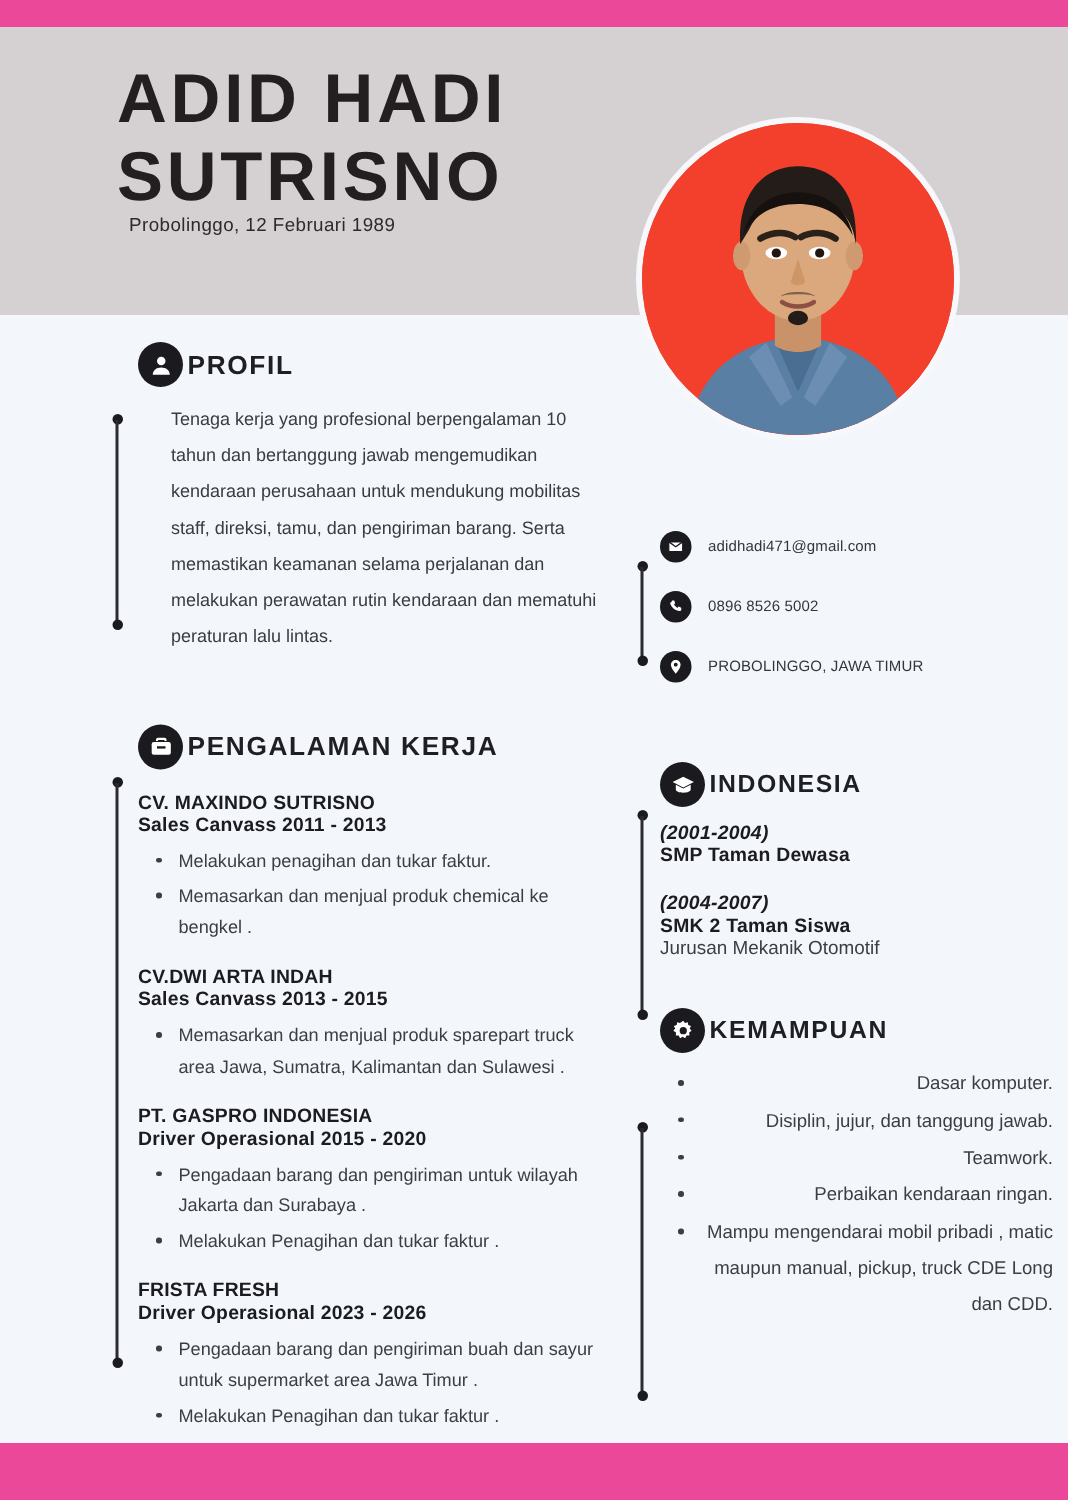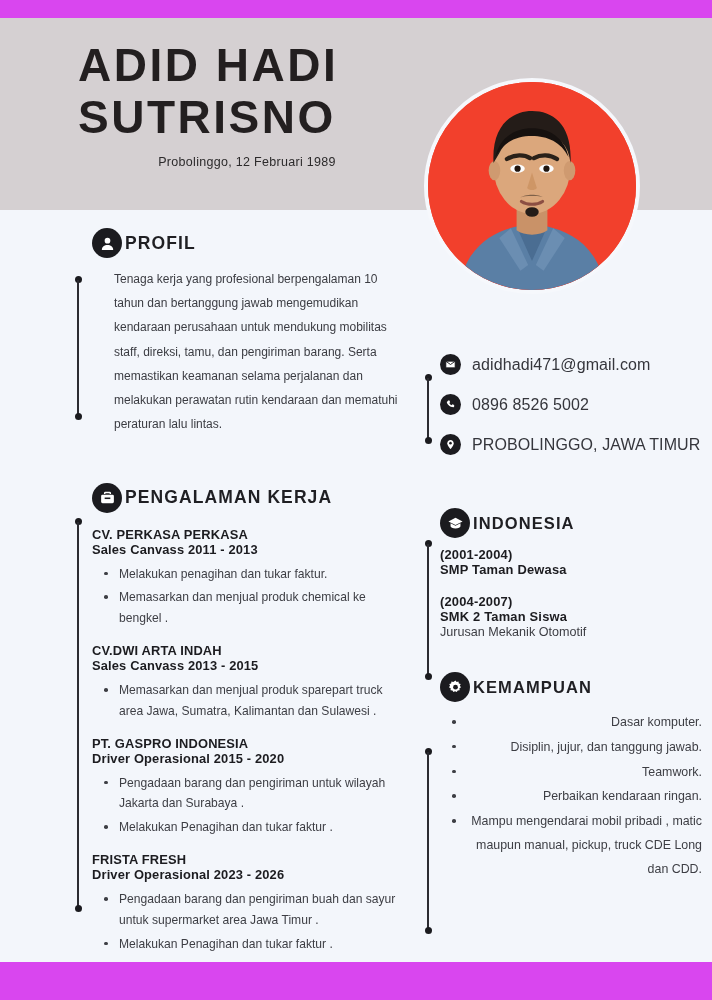--- a/index.html
+++ b/index.html
@@ -9,21 +9,21 @@
     height: 1000px;
     font-family: "Liberation Sans", sans-serif;
     background: #8f8080;
     overflow: hidden;
   }
 
   .page {
     position: relative;
     width: 712px;
     height: 1000px;
-    background: #d946ef;
+    background: #ec4899;
   }
 
   
   .header {
     position: absolute;
     left: 0; top: 18px;
     width: 712px; height: 192px;
     background: #d5d0d2;
   }
   .name-block {
@@ -33,26 +33,24 @@
   }
   .name-line {
     font-size: 46px;
     font-weight: 700;
     letter-spacing: 2.5px;
     color: #231f20;
     line-height: 1.12;
     white-space: nowrap;
   }
   .birth {
-    margin-top: 12px;
     margin-left: 8px;
     font-size: 12.5px;
     color: #2c2a2b;
     letter-spacing: .3px;
-    text-align: center;
   }
 
   
   .body-area {
     position: absolute;
     left: 0; top: 210px;
     width: 712px; height: 752px;
     background: #f3f6fb;
   }
 
@@ -113,21 +111,21 @@
     margin-bottom: 19px;
   }
   .c-icon {
     width: 21px; height: 21px;
     border-radius: 50%;
     background: #1b1b1f;
     display: flex; align-items: center; justify-content: center;
     flex: 0 0 auto;
   }
   .c-icon svg { width: 11px; height: 11px; fill: #fff; display: block; }
-  .c-text { font-size: 16px; color: #35363c; letter-spacing: .1px; }
+  .c-text { font-size: 10px; color: #35363c; letter-spacing: .1px; }
 
   
   .job { margin-bottom: 3px; }
   .job-org {
     font-size: 12.9px; font-weight: 700; color: #1c1c20;
     letter-spacing: .15px; margin-top: 14px;
   }
   .job-role {
     font-size: 12.9px; font-weight: 700; color: #1c1c20;
     letter-spacing: .15px; margin-bottom: 7px;
@@ -145,21 +143,21 @@
     content: "";
     position: absolute;
     left: 2px; top: 8px;
     width: 3.6px; height: 3.6px;
     border-radius: 50%;
     background: #3d3e44;
   }
 
   
   .edu-item { margin-bottom: 17px; }
-  .edu-year { font-size: 12.9px; font-weight: 700; color: #1c1c20; letter-spacing: .2px; }
+  .edu-year { font-size: 12.9px; font-weight: 700; color: #1c1c20; letter-spacing: .2px; font-style: italic; }
   .edu-school { font-size: 12.9px; font-weight: 700; color: #1c1c20; letter-spacing: .2px; }
   .edu-major { font-size: 12.6px; color: #3d3e44; margin-top: 1px; }
 
   
   ul.skills { list-style: none; margin: 4px 0 0 10px; text-align: right; }
   ul.skills li {
     position: relative;
     padding-left: 17px;
     font-size: 12.4px;
     line-height: 1.92;
@@ -301,21 +299,21 @@
           <path d="M9 4h6a2 2 0 0 1 2 2v1h-2V6H9v1H7V6a2 2 0 0 1 2-2z"></path>
           <rect x="3" y="8" width="18" height="12" rx="2"></rect>
           <rect x="8" y="12" width="8" height="2.2" fill="#1b1b1f"></rect>
         </svg>
       </span>
       <span class="sec-title">PENGALAMAN KERJA</span>
     </div>
 
     <div>
       <div class="job">
-        <div class="job-org">CV. PERKASA PERKASA</div>
+        <div class="job-org">CV. MAXINDO SUTRISNO</div>
         <div class="job-role">Sales Canvass 2011 - 2013</div>
         <ul class="bullets">
           <li>Melakukan penagihan dan tukar faktur.</li>
           <li>Memasarkan dan menjual produk chemical ke bengkel .</li>
         </ul>
       </div>
       <div class="job">
         <div class="job-org">CV.DWI ARTA INDAH</div>
         <div class="job-role">Sales Canvass 2013 - 2015</div>
         <ul class="bullets">

